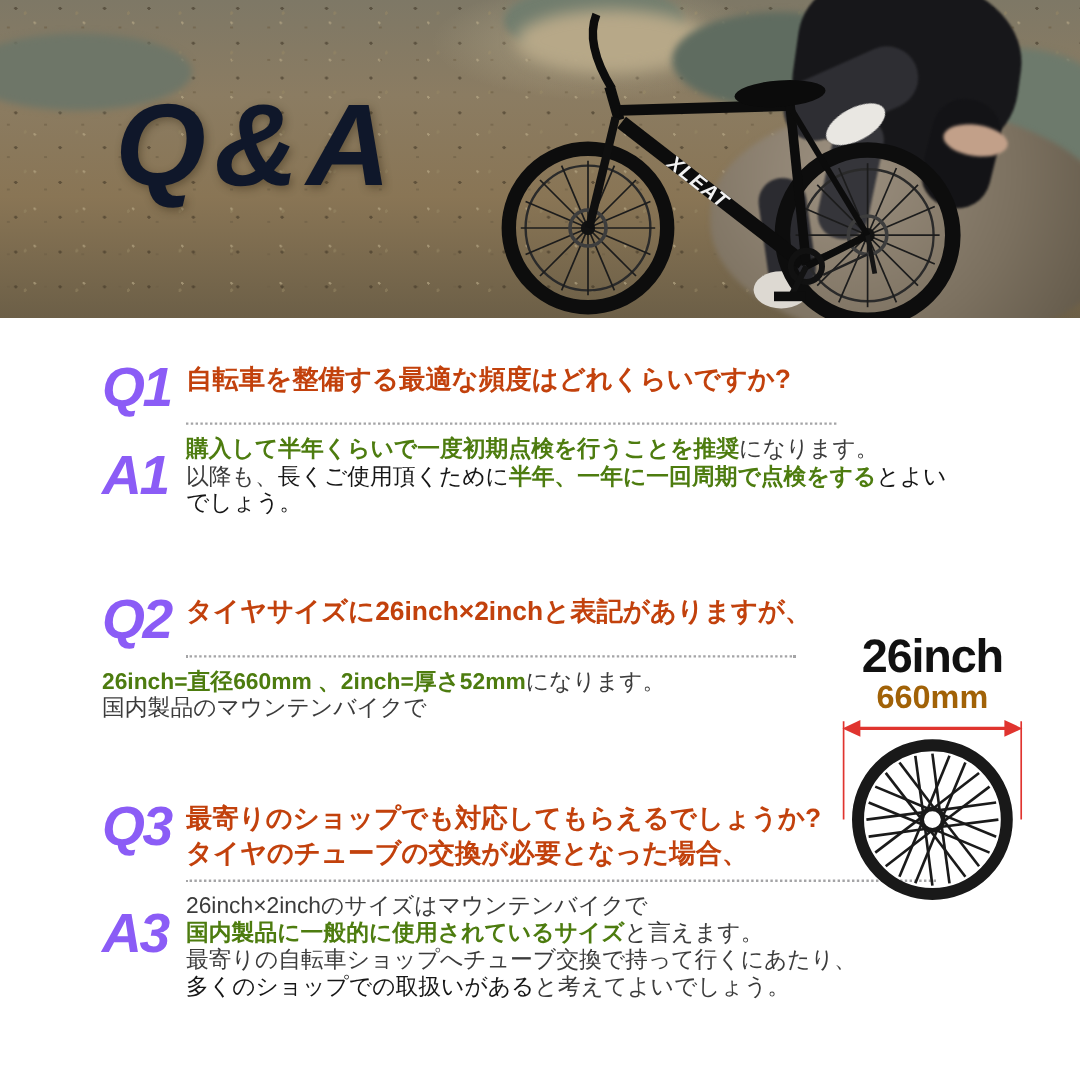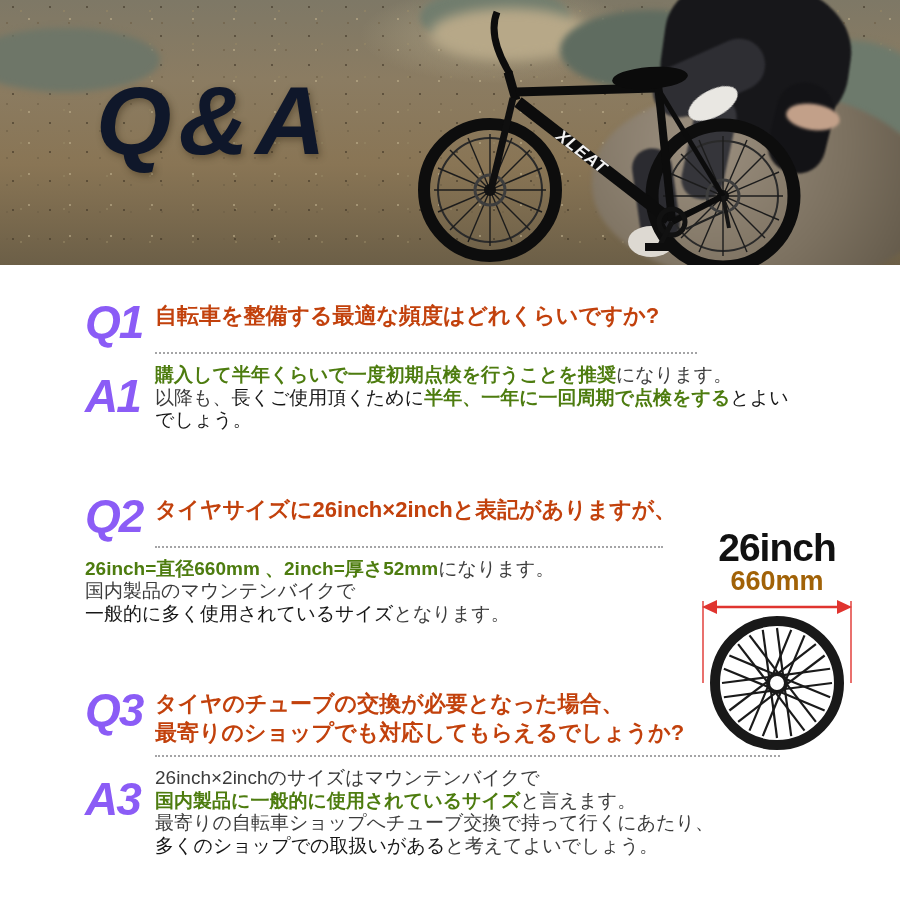--- a/index.html
+++ b/index.html
@@ -179,31 +179,30 @@
         <div class="q-label">Q2</div>
         <div class="q-text">
           <div>タイヤサイズに26inch×2inchと表記がありますが、</div>
         </div>
       </div>
       <div class="dotted w2"></div>
       <div class="a-row">
         <div class="a-text">
           <div><span class="seg-r">26inch=直径660mm 、2inch=厚さ52mm</span><span>になります。</span></div>
           <div><span>国内製品のマウンテンバイクで</span></div>
-          <div><span class="seg-b">一般的に多く使用されているサイズ</span><span>となります。</span></div>
         </div>
       </div>
     </div>
 
     <div class="qa-section">
       <div class="q-row">
         <div class="q-label">Q3</div>
         <div class="q-text">
+          <div>最寄りのショップでも対応してもらえるでしょうか?</div>
           <div>タイヤのチューブの交換が必要となった場合、</div>
-          <div>最寄りのショップでも対応してもらえるでしょうか?</div>
         </div>
       </div>
       <div class="dotted w3"></div>
       <div class="a-row">
         <div class="a-label">A3</div>
         <div class="a-text">
           <div><span>26inch×2inchのサイズはマウンテンバイクで</span></div>
           <div><span class="seg-r">国内製品に一般的に使用されているサイズ</span><span>と言えます。</span></div>
           <div><span>最寄りの自転車ショップへチューブ交換で持って行くにあたり、</span></div>
           <div><span class="seg-b">多くのショップでの取扱いがある</span><span>と考えてよいでしょう。</span></div>

